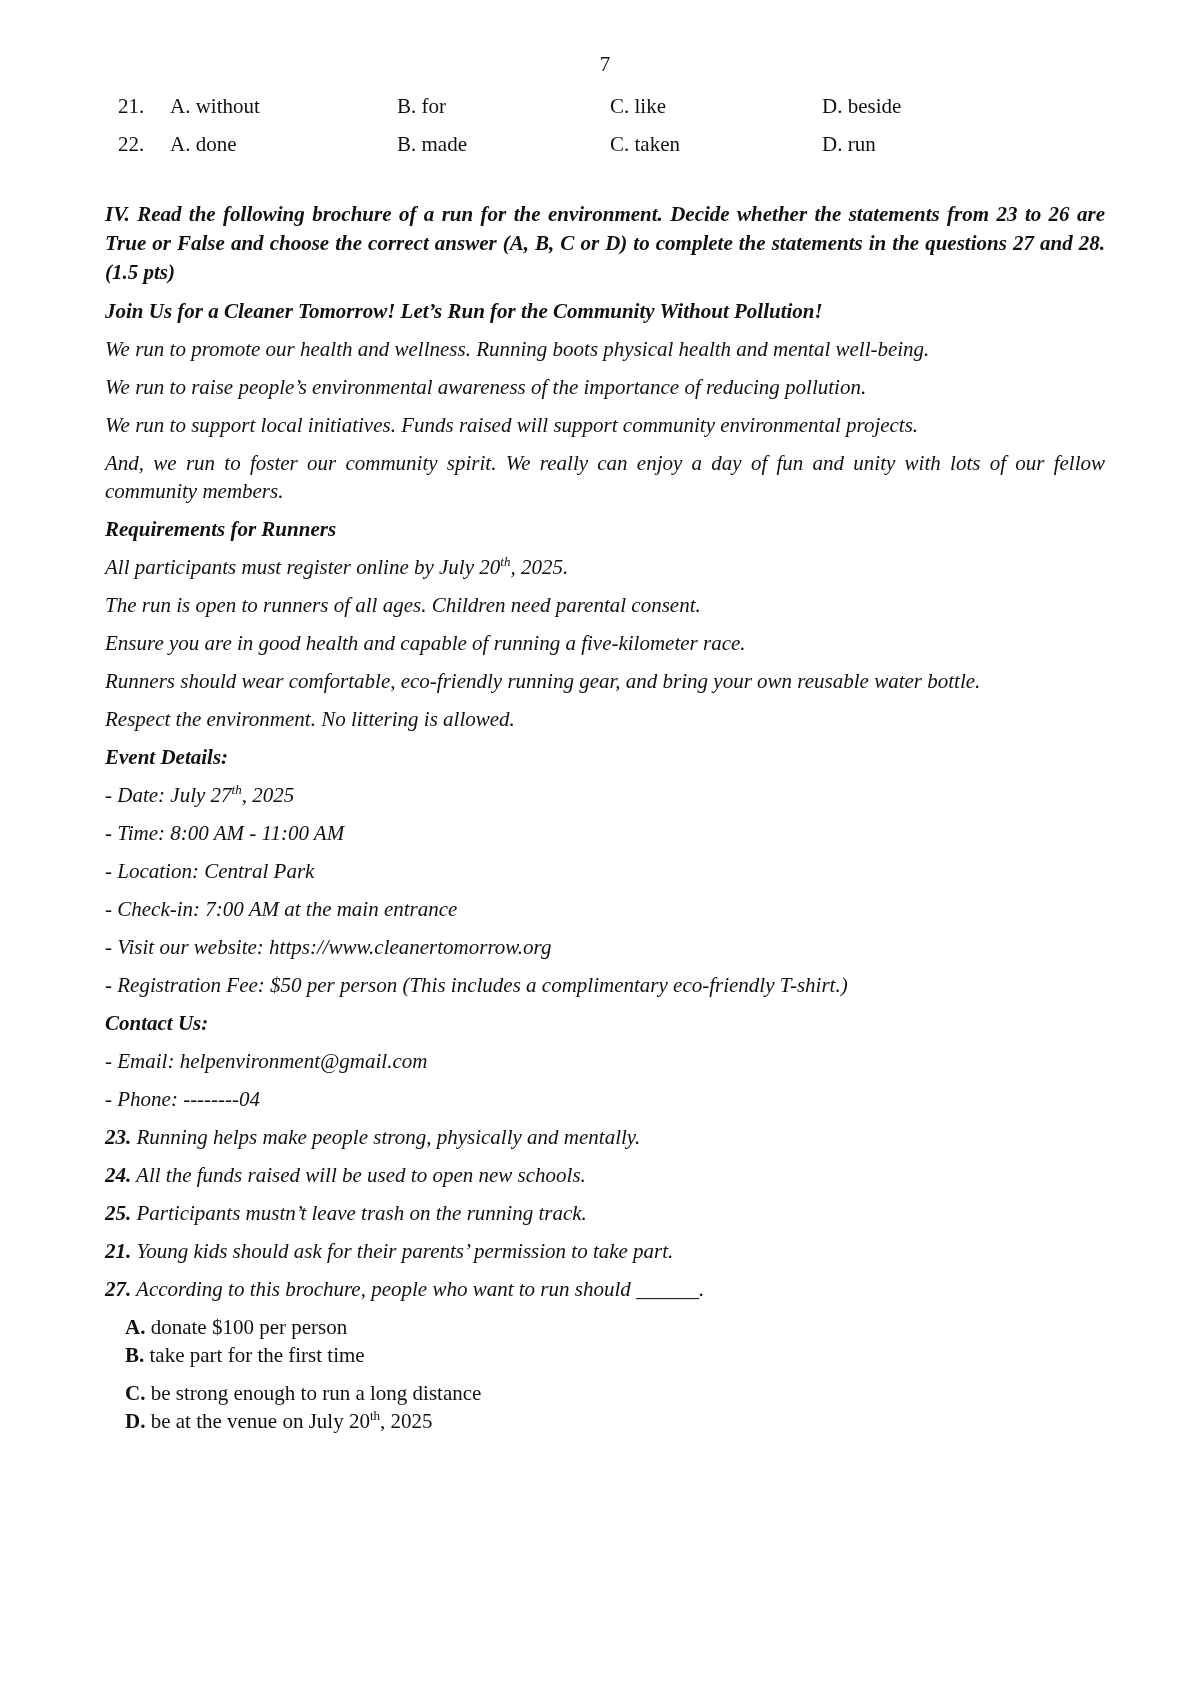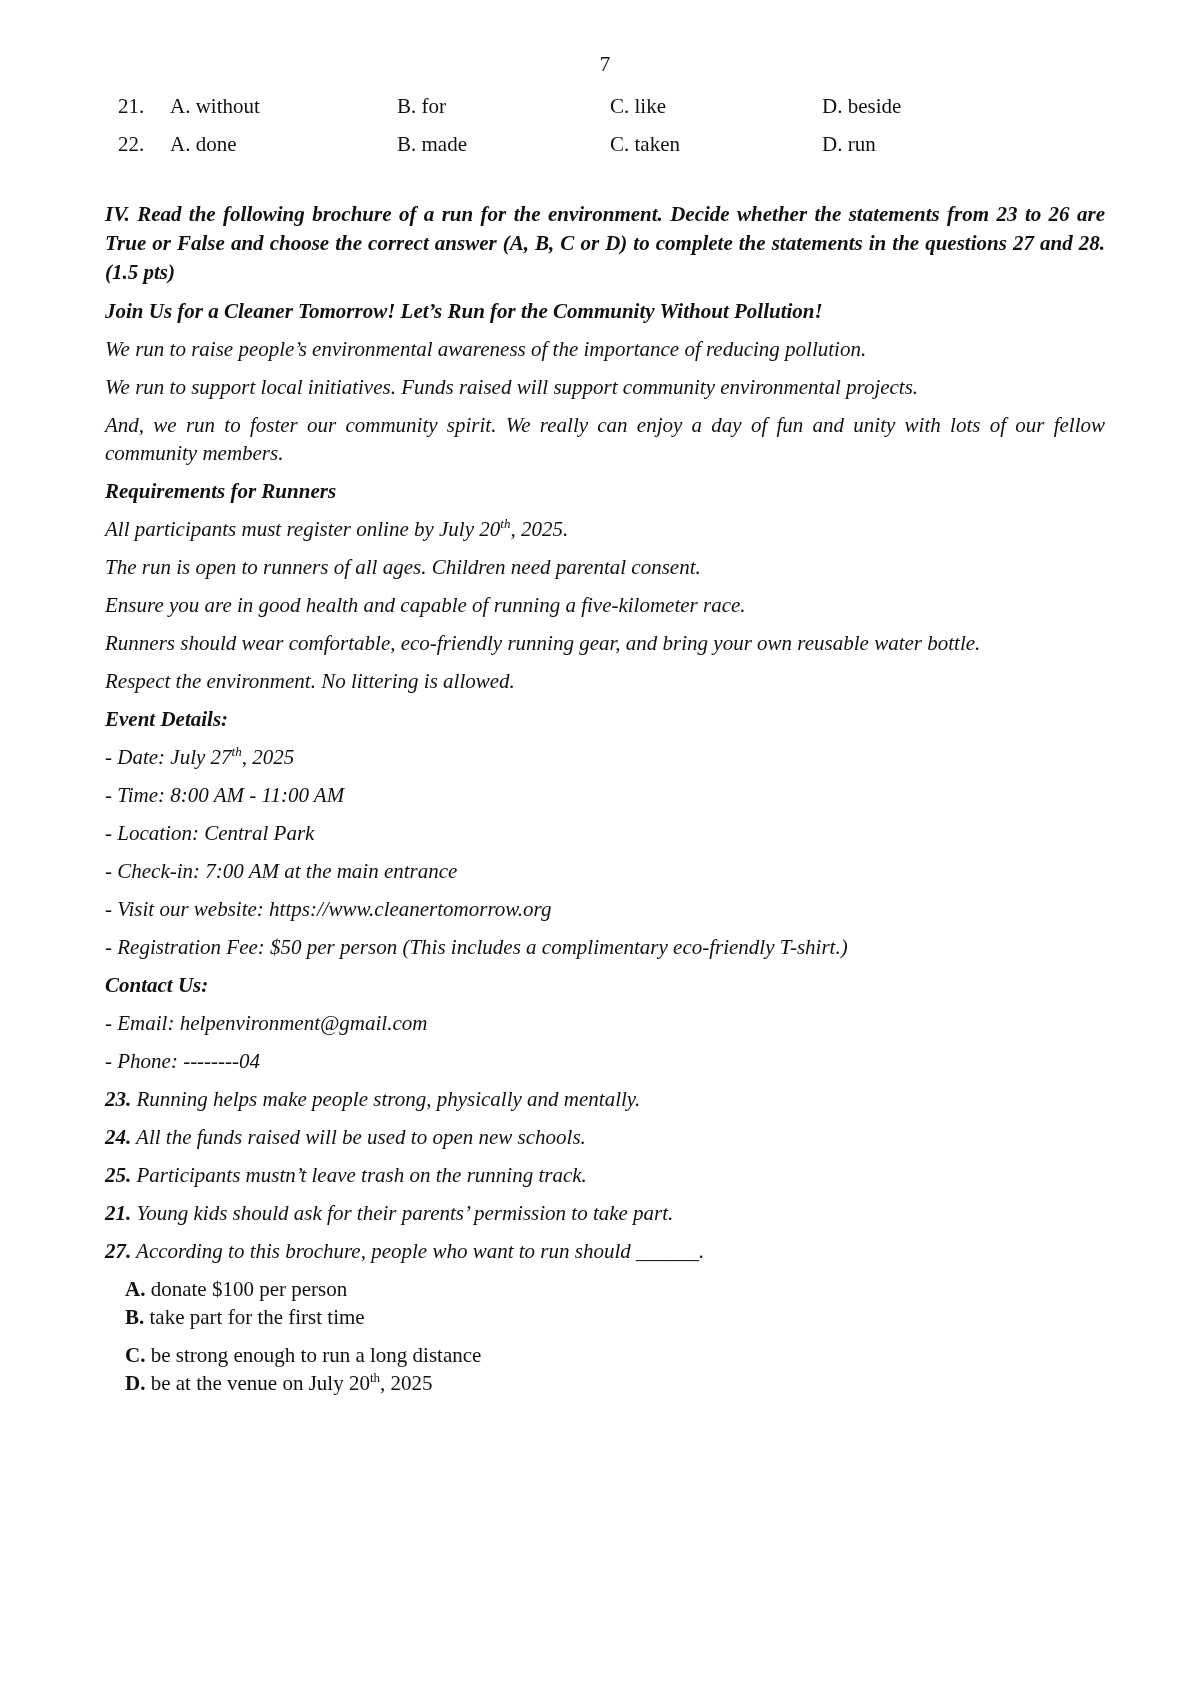--- a/index.html
+++ b/index.html
@@ -99,20 +99,21 @@
       <span class="mc-b">B. made</span>
       <span class="mc-c">C. taken</span>
       <span class="mc-d">D. run</span>
     </div>
   </div>
 
   <p class="section-heading"><span>IV. </span><span class="sec-underline">Read the following brochure of a run for the environment. Decide whether the statements from 23 to 26 are True or False and choose the correct answer (A, B, C or D) to complete the statements in the questions 27 and 28</span><span>. (1.5 pts)</span></p>
 
   <p class="body-line bold">Join Us for a Cleaner Tomorrow! Let’s Run for the Community Without Pollution!</p>
 
+  <p class="body-line">We run to promote our health and wellness. Running boots physical health and mental well-being.</p>
   <p class="body-line">We run to raise people’s environmental awareness of the importance of reducing pollution.</p>
   <p class="body-line">We run to support local initiatives. Funds raised will support community environmental projects.</p>
   <p class="body-line">And, we run to foster our community spirit. We really can enjoy a day of fun and unity with lots of our fellow community members.</p>
 
   <p class="body-line bold">Requirements for Runners</p>
   <p class="body-line"><span>All participants must register online by July 20</span><sup class="sup">th</sup><span>, 2025.</span></p>
   <p class="body-line">The run is open to runners of all ages. Children need parental consent.</p>
   <p class="body-line">Ensure you are in good health and capable of running a five-kilometer race.</p>
   <p class="body-line">Runners should wear comfortable, eco-friendly running gear, and bring your own reusable water bottle.</p>
   <p class="body-line">Respect the environment. No littering is allowed.</p>

